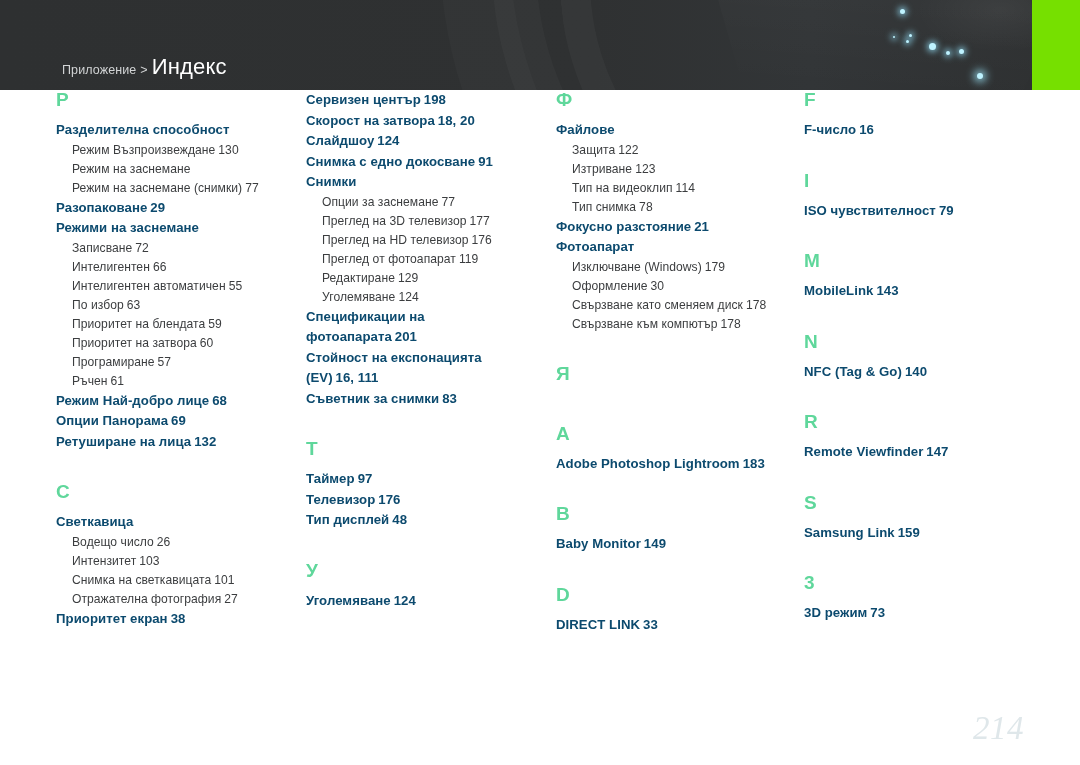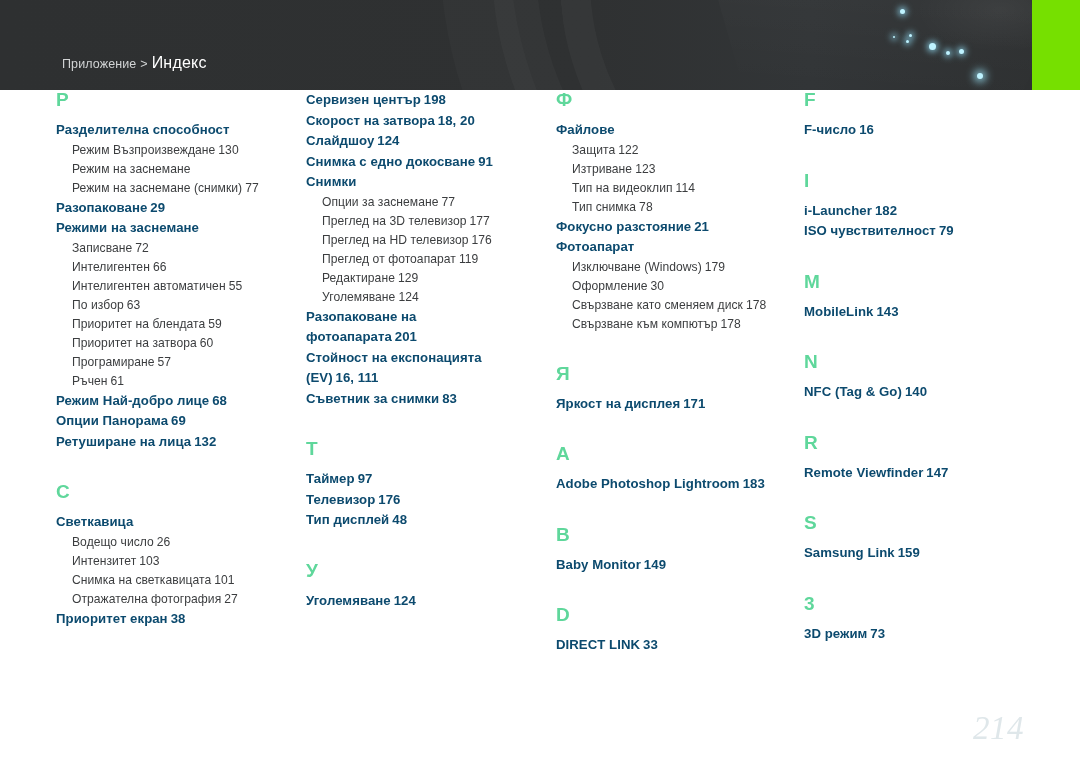--- a/index.html
+++ b/index.html
@@ -109,21 +109,21 @@
     letter-spacing: 0.1px;
     text-align: center;
   }
   .breadcrumb-sep {
     color: #d2d4d5;
     font-size: 12.5px;
     margin: 0 4px;
   }
   .breadcrumb-current {
     color: #ffffff;
-    font-size: 16px;
+    font-size: 22px;
     font-weight: 400;
     letter-spacing: 0.2px;
   }
 
   
   .index-body {
     position: relative;
     width: 1080px;
     height: 675px;
   }
@@ -245,21 +245,21 @@
         <div class="entry"><span>Скорост на затвора</span><span class="pg">18, 20</span></div>
         <div class="entry"><span>Слайдшоу</span><span class="pg">124</span></div>
         <div class="entry"><span>Снимка с едно докосване</span><span class="pg">91</span></div>
         <div class="entry"><span>Снимки</span></div>
         <div class="subentry"><span>Опции за заснемане</span><span class="pg">77</span></div>
         <div class="subentry"><span>Преглед на 3D телевизор</span><span class="pg">177</span></div>
         <div class="subentry"><span>Преглед на HD телевизор</span><span class="pg">176</span></div>
         <div class="subentry"><span>Преглед от фотоапарат</span><span class="pg">119</span></div>
         <div class="subentry"><span>Редактиране</span><span class="pg">129</span></div>
         <div class="subentry"><span>Уголемяване</span><span class="pg">124</span></div>
-        <div class="entry"><span>Разопаковане на</span></div>
+        <div class="entry"><span>Спецификации на</span></div>
         <div class="entry"><span>фотоапарата</span><span class="pg">201</span></div>
         <div class="entry"><span>Стойност на експонацията</span></div>
         <div class="entry"><span>(EV)</span><span class="pg">16, 111</span></div>
         <div class="entry"><span>Съветник за снимки</span><span class="pg">83</span></div>
       </div>
       <div class="block-gap"></div>
       <div class="block">
         <div class="letter-heading">Т</div>
         <div class="entry"><span>Таймер</span><span class="pg">97</span></div>
         <div class="entry"><span>Телевизор</span><span class="pg">176</span></div>
@@ -282,21 +282,20 @@
         <div class="entry"><span>Фокусно разстояние</span><span class="pg">21</span></div>
         <div class="entry"><span>Фотоапарат</span></div>
         <div class="subentry"><span>Изключване (Windows)</span><span class="pg">179</span></div>
         <div class="subentry"><span>Оформление</span><span class="pg">30</span></div>
         <div class="subentry"><span>Свързване като сменяем диск</span><span class="pg">178</span></div>
         <div class="subentry"><span>Свързване към компютър</span><span class="pg">178</span></div>
       </div>
       <div class="block-gap"></div>
       <div class="block">
         <div class="letter-heading">Я</div>
-        <div class="entry"><span>Яркост на дисплея</span><span class="pg">171</span></div>
       </div>
       <div class="block-gap"></div>
       <div class="block">
         <div class="letter-heading">A</div>
         <div class="entry"><span>Adobe Photoshop Lightroom</span><span class="pg">183</span></div>
       </div>
       <div class="block-gap"></div>
       <div class="block">
         <div class="letter-heading">B</div>
         <div class="entry"><span>Baby Monitor</span><span class="pg">149</span></div>
@@ -308,21 +307,20 @@
       </div>
     </div>
   <div class="column col-4">
       <div class="block">
         <div class="letter-heading">F</div>
         <div class="entry"><span>F-число</span><span class="pg">16</span></div>
       </div>
       <div class="block-gap"></div>
       <div class="block">
         <div class="letter-heading">I</div>
-        <div class="entry"><span>i-Launcher</span><span class="pg">182</span></div>
         <div class="entry"><span>ISO чувствителност</span><span class="pg">79</span></div>
       </div>
       <div class="block-gap"></div>
       <div class="block">
         <div class="letter-heading">M</div>
         <div class="entry"><span>MobileLink</span><span class="pg">143</span></div>
       </div>
       <div class="block-gap"></div>
       <div class="block">
         <div class="letter-heading">N</div>

